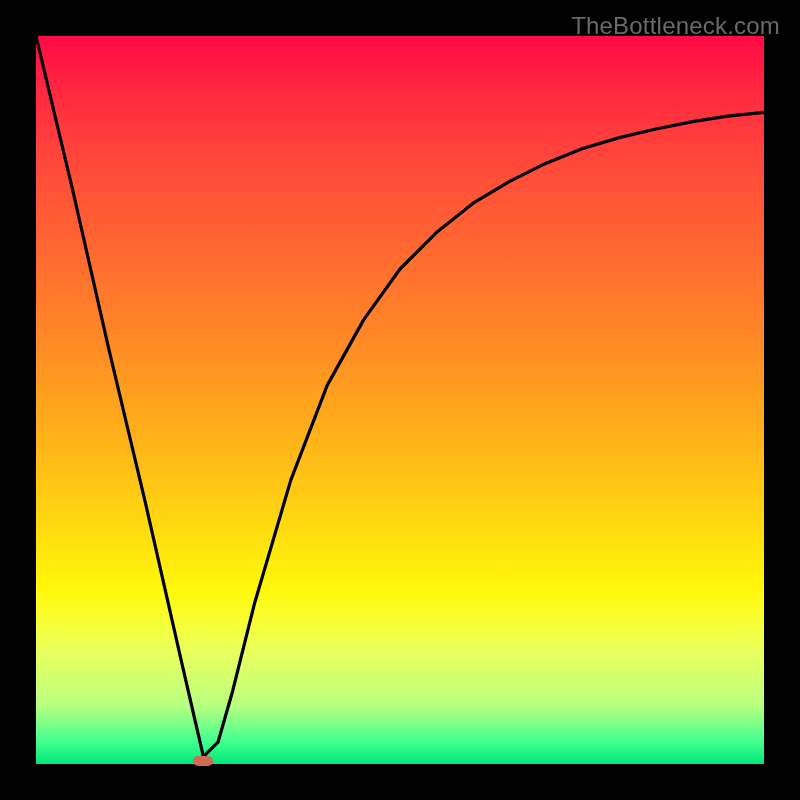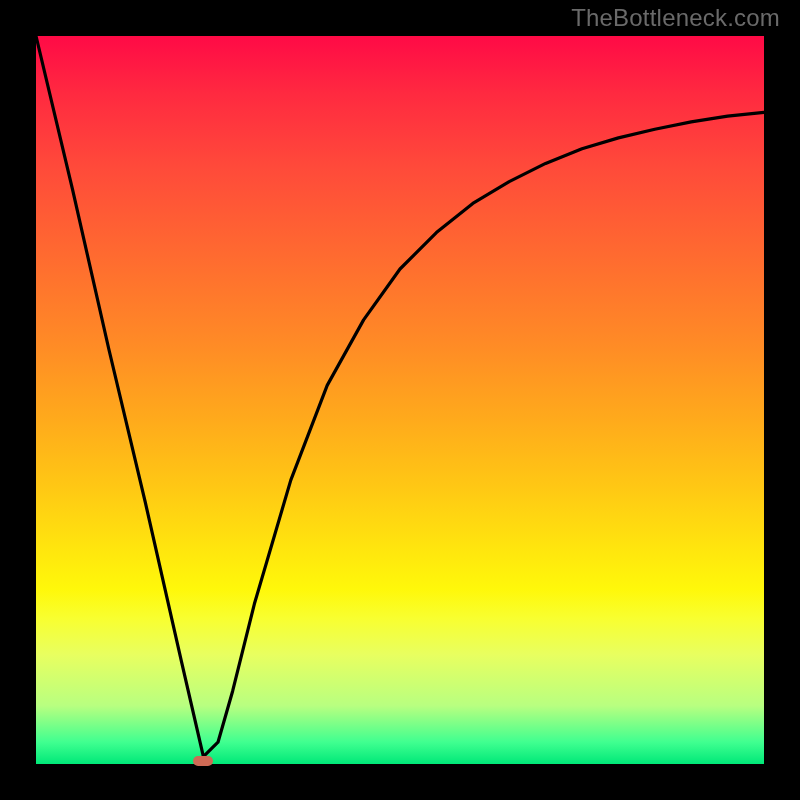--- a/index.html
+++ b/index.html
@@ -37,21 +37,21 @@
       #fff80a 76%,
       #f8ff30 80%,
       #e8ff60 85%,
       #b8ff80 92%,
       #40ff90 97%,
       #00e878 100%
     );
   }
   .watermark {
     position: absolute;
-    top: 4px;
+    top: 12px;
     right: 20px;
     color: #6a6a6a;
     font-size: 24px;
     letter-spacing: 0.2px;
     font-weight: 400;
   }
   svg.curve {
     position: absolute;
     left: 0;
     top: 0;

